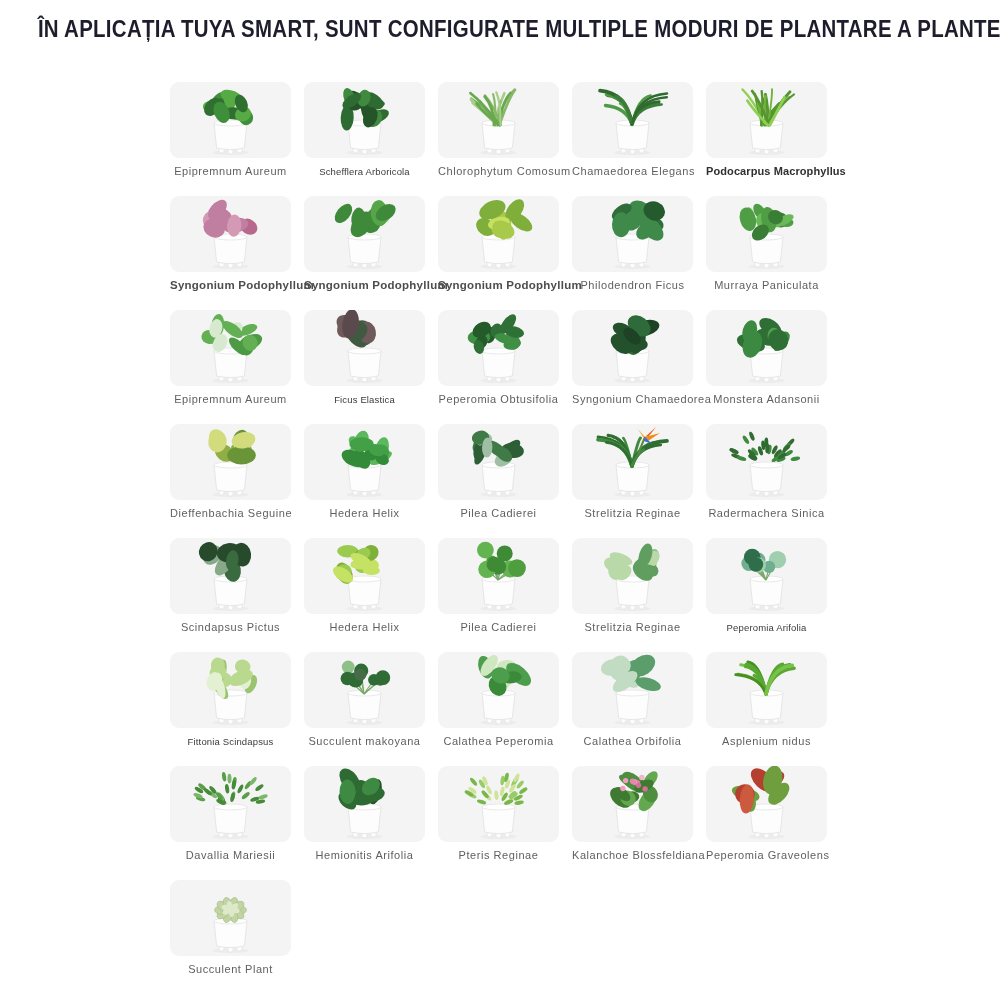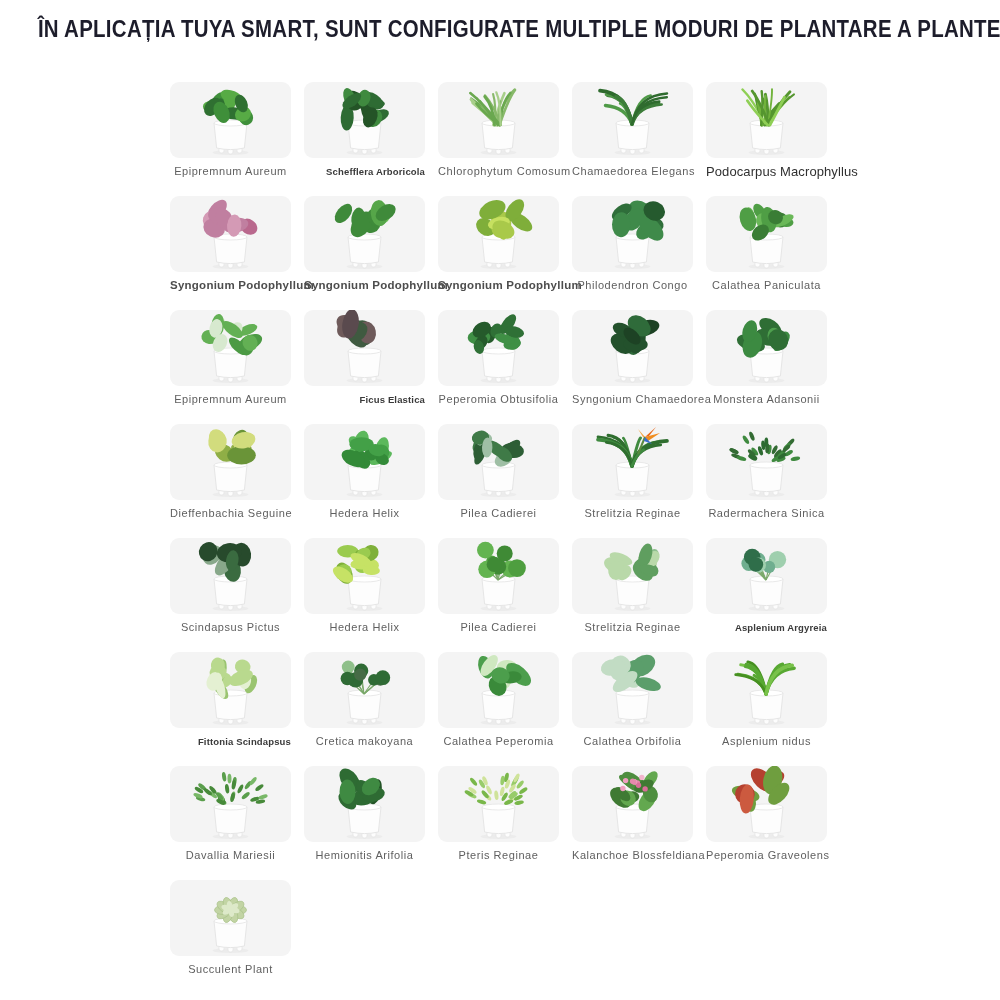--- a/index.html
+++ b/index.html
@@ -21,22 +21,22 @@
     width:121px;height:76px;background:#f4f4f4;border-radius:9px;
     overflow:visible;position:relative;
   }
   .tile svg{display:block;}
   .label{
     margin-top:7px;text-align:center;white-space:nowrap;
     overflow:visible;line-height:13px;
   }
   .label.r{font-size:11px;color:#5f5f5f;letter-spacing:0.55px;font-weight:400;}
   .label.m{font-size:11.5px;color:#4d4d4d;letter-spacing:0.25px;font-weight:600;}
-  .label.b{font-size:9.5px;color:#3a3a3a;letter-spacing:0.15px;font-weight:700;text-align:right;}
-  .label.rb{font-size:13px;color:#303030;letter-spacing:0.1px;font-weight:400;}
+  .label.b{font-size:9.5px;color:#3a3a3a;letter-spacing:0.15px;font-weight:400;}
+  .label.rb{font-size:11px;color:#303030;letter-spacing:0.1px;font-weight:700;}
 </style>
 </head>
 <body>
 
 <h1 class="title"><span>ÎN APLICAȚIA TUYA SMART, SUNT CONFIGURATE MULTIPLE MODURI DE PLANTARE A PLANTELOR</span></h1>
 
 <div class="grid" id="grid">
     <div class="row">
       <div class="cell">
         <div class="tile">
@@ -251,21 +251,21 @@
             <ellipse cx="68.1" cy="15.4" rx="12.6" ry="9.9" fill="#3f8a4a" transform="rotate(38 68.1 15.4)"></ellipse>
             <ellipse cx="73.6" cy="34.4" rx="10.9" ry="7.4" fill="#3f8a4a" transform="rotate(137 73.6 34.4)"></ellipse>
             <ellipse cx="49.7" cy="15.8" rx="11.3" ry="6.1" fill="#2f6e3a" transform="rotate(144 49.7 15.8)"></ellipse>
             <ellipse cx="62.1" cy="23.6" rx="12.0" ry="8.4" fill="#3f8a4a" transform="rotate(126 62.1 23.6)"></ellipse>
             <ellipse cx="82.3" cy="28.5" rx="9.4" ry="7.2" fill="#2f6e3a" transform="rotate(15 82.3 28.5)"></ellipse>
             <ellipse cx="79.5" cy="32.5" rx="14.6" ry="8.7" fill="#3f8a4a" transform="rotate(46 79.5 32.5)"></ellipse>
             <ellipse cx="82.2" cy="15.0" rx="11.0" ry="9.4" fill="#255a2e" transform="rotate(23 82.2 15.0)"></ellipse>
             <ellipse cx="49.2" cy="28.7" rx="12.5" ry="9.2" fill="#3f8a4a" transform="rotate(92 49.2 28.7)"></ellipse>
           </svg>
         </div>
-        <div class="label r">Philodendron Congo</div>
+        <div class="label r">Philodendron Ficus</div>
       </div>
       <div class="cell">
         <div class="tile">
           <svg width="121" height="76" viewBox="0 0 121 76">
             <ellipse cx="60.5" cy="70.5" rx="18" ry="2.6" fill="#ececec"></ellipse>
             <rect x="49" y="62" width="5" height="9" rx="2" fill="#fdfdfd" stroke="#e6e6e6" stroke-width="0.8"></rect>
             <rect x="58" y="63" width="5" height="9" rx="2" fill="#fdfdfd" stroke="#e6e6e6" stroke-width="0.8"></rect>
             <rect x="67" y="62" width="5" height="9" rx="2" fill="#fdfdfd" stroke="#e6e6e6" stroke-width="0.8"></rect>
             <path d="M44 41 h33 l-2.6 25 q-13.9 3.2 -27.8 0 Z" fill="#fdfdfd" stroke="#e6e6e6" stroke-width="1"></path>
             <ellipse cx="60.5" cy="41" rx="16.6" ry="3" fill="#ffffff" stroke="#e6e6e6" stroke-width="0.9"></ellipse>
@@ -276,21 +276,21 @@
             <ellipse cx="43.3" cy="21.5" rx="10.3" ry="5.5" fill="#6ab858" transform="rotate(85 43.3 21.5)"></ellipse>
             <ellipse cx="58.8" cy="30.6" rx="7.4" ry="7.0" fill="#4f9e45" transform="rotate(117 58.8 30.6)"></ellipse>
             <ellipse cx="57.7" cy="25.9" rx="9.0" ry="7.0" fill="#6ab858" transform="rotate(59 57.7 25.9)"></ellipse>
             <ellipse cx="77.3" cy="24.7" rx="11.3" ry="4.6" fill="#6ab858" transform="rotate(154 77.3 24.7)"></ellipse>
             <ellipse cx="62.9" cy="23.6" rx="12.8" ry="7.5" fill="#4f9e45" transform="rotate(80 62.9 23.6)"></ellipse>
             <ellipse cx="54.4" cy="36.5" rx="9.5" ry="6.8" fill="#3a7d35" transform="rotate(139 54.4 36.5)"></ellipse>
             <ellipse cx="41.9" cy="23.2" rx="12.0" ry="7.9" fill="#4f9e45" transform="rotate(74 41.9 23.2)"></ellipse>
             <ellipse cx="69.5" cy="21.1" rx="7.6" ry="7.0" fill="#3a7d35" transform="rotate(28 69.5 21.1)"></ellipse>
           </svg>
         </div>
-        <div class="label r">Calathea Paniculata</div>
+        <div class="label r">Murraya Paniculata</div>
       </div>
     </div>
     <div class="row">
       <div class="cell">
         <div class="tile">
           <svg width="121" height="76" viewBox="0 0 121 76">
             <ellipse cx="60.5" cy="70.5" rx="18" ry="2.6" fill="#ececec"></ellipse>
             <rect x="49" y="62" width="5" height="9" rx="2" fill="#fdfdfd" stroke="#e6e6e6" stroke-width="0.8"></rect>
             <rect x="58" y="63" width="5" height="9" rx="2" fill="#fdfdfd" stroke="#e6e6e6" stroke-width="0.8"></rect>
             <rect x="67" y="62" width="5" height="9" rx="2" fill="#fdfdfd" stroke="#e6e6e6" stroke-width="0.8"></rect>
@@ -667,21 +667,21 @@
             <circle cx="45.6" cy="24.9" r="6.0" fill="#9fcfae"></circle>
             <circle cx="52.2" cy="21.8" r="7.3" fill="#6fae8f"></circle>
             <circle cx="71.5" cy="21.6" r="8.7" fill="#9fcfae"></circle>
             <circle cx="42.9" cy="25.5" r="7.5" fill="#6fae8f"></circle>
             <circle cx="63.1" cy="28.9" r="6.1" fill="#6fae8f"></circle>
             <circle cx="46.2" cy="19.0" r="8.3" fill="#2f6e4a"></circle>
             <circle cx="52.6" cy="27.0" r="7.4" fill="#9fcfae"></circle>
             <circle cx="49.9" cy="26.5" r="7.3" fill="#2f6e4a"></circle>
           </svg>
         </div>
-        <div class="label b">Asplenium Argyreia</div>
+        <div class="label b">Peperomia Arifolia</div>
       </div>
     </div>
     <div class="row">
       <div class="cell">
         <div class="tile">
           <svg width="121" height="76" viewBox="0 0 121 76">
             <ellipse cx="60.5" cy="70.5" rx="18" ry="2.6" fill="#ececec"></ellipse>
             <rect x="49" y="62" width="5" height="9" rx="2" fill="#fdfdfd" stroke="#e6e6e6" stroke-width="0.8"></rect>
             <rect x="58" y="63" width="5" height="9" rx="2" fill="#fdfdfd" stroke="#e6e6e6" stroke-width="0.8"></rect>
             <rect x="67" y="62" width="5" height="9" rx="2" fill="#fdfdfd" stroke="#e6e6e6" stroke-width="0.8"></rect>
@@ -723,21 +723,21 @@
             <circle cx="57.2" cy="18.7" r="7.1" fill="#2f6b35"></circle>
             <circle cx="44.2" cy="15.0" r="6.4" fill="#8fc08a"></circle>
             <circle cx="76.3" cy="27.9" r="5.9" fill="#466b46"></circle>
             <circle cx="69.9" cy="27.8" r="5.8" fill="#2f6b35"></circle>
             <circle cx="78.8" cy="25.7" r="7.4" fill="#2f6b35"></circle>
             <circle cx="51.5" cy="27.9" r="7.7" fill="#2f6b35"></circle>
             <circle cx="56.2" cy="22.7" r="6.1" fill="#466b46"></circle>
             <circle cx="43.4" cy="26.5" r="6.8" fill="#2f6b35"></circle>
           </svg>
         </div>
-        <div class="label r">Cretica makoyana</div>
+        <div class="label r">Succulent makoyana</div>
       </div>
       <div class="cell">
         <div class="tile">
           <svg width="121" height="76" viewBox="0 0 121 76">
             <ellipse cx="60.5" cy="70.5" rx="18" ry="2.6" fill="#ececec"></ellipse>
             <rect x="49" y="62" width="5" height="9" rx="2" fill="#fdfdfd" stroke="#e6e6e6" stroke-width="0.8"></rect>
             <rect x="58" y="63" width="5" height="9" rx="2" fill="#fdfdfd" stroke="#e6e6e6" stroke-width="0.8"></rect>
             <rect x="67" y="62" width="5" height="9" rx="2" fill="#fdfdfd" stroke="#e6e6e6" stroke-width="0.8"></rect>
             <path d="M44 41 h33 l-2.6 25 q-13.9 3.2 -27.8 0 Z" fill="#fdfdfd" stroke="#e6e6e6" stroke-width="1"></path>
             <ellipse cx="60.5" cy="41" rx="16.6" ry="3" fill="#ffffff" stroke="#e6e6e6" stroke-width="0.9"></ellipse>

